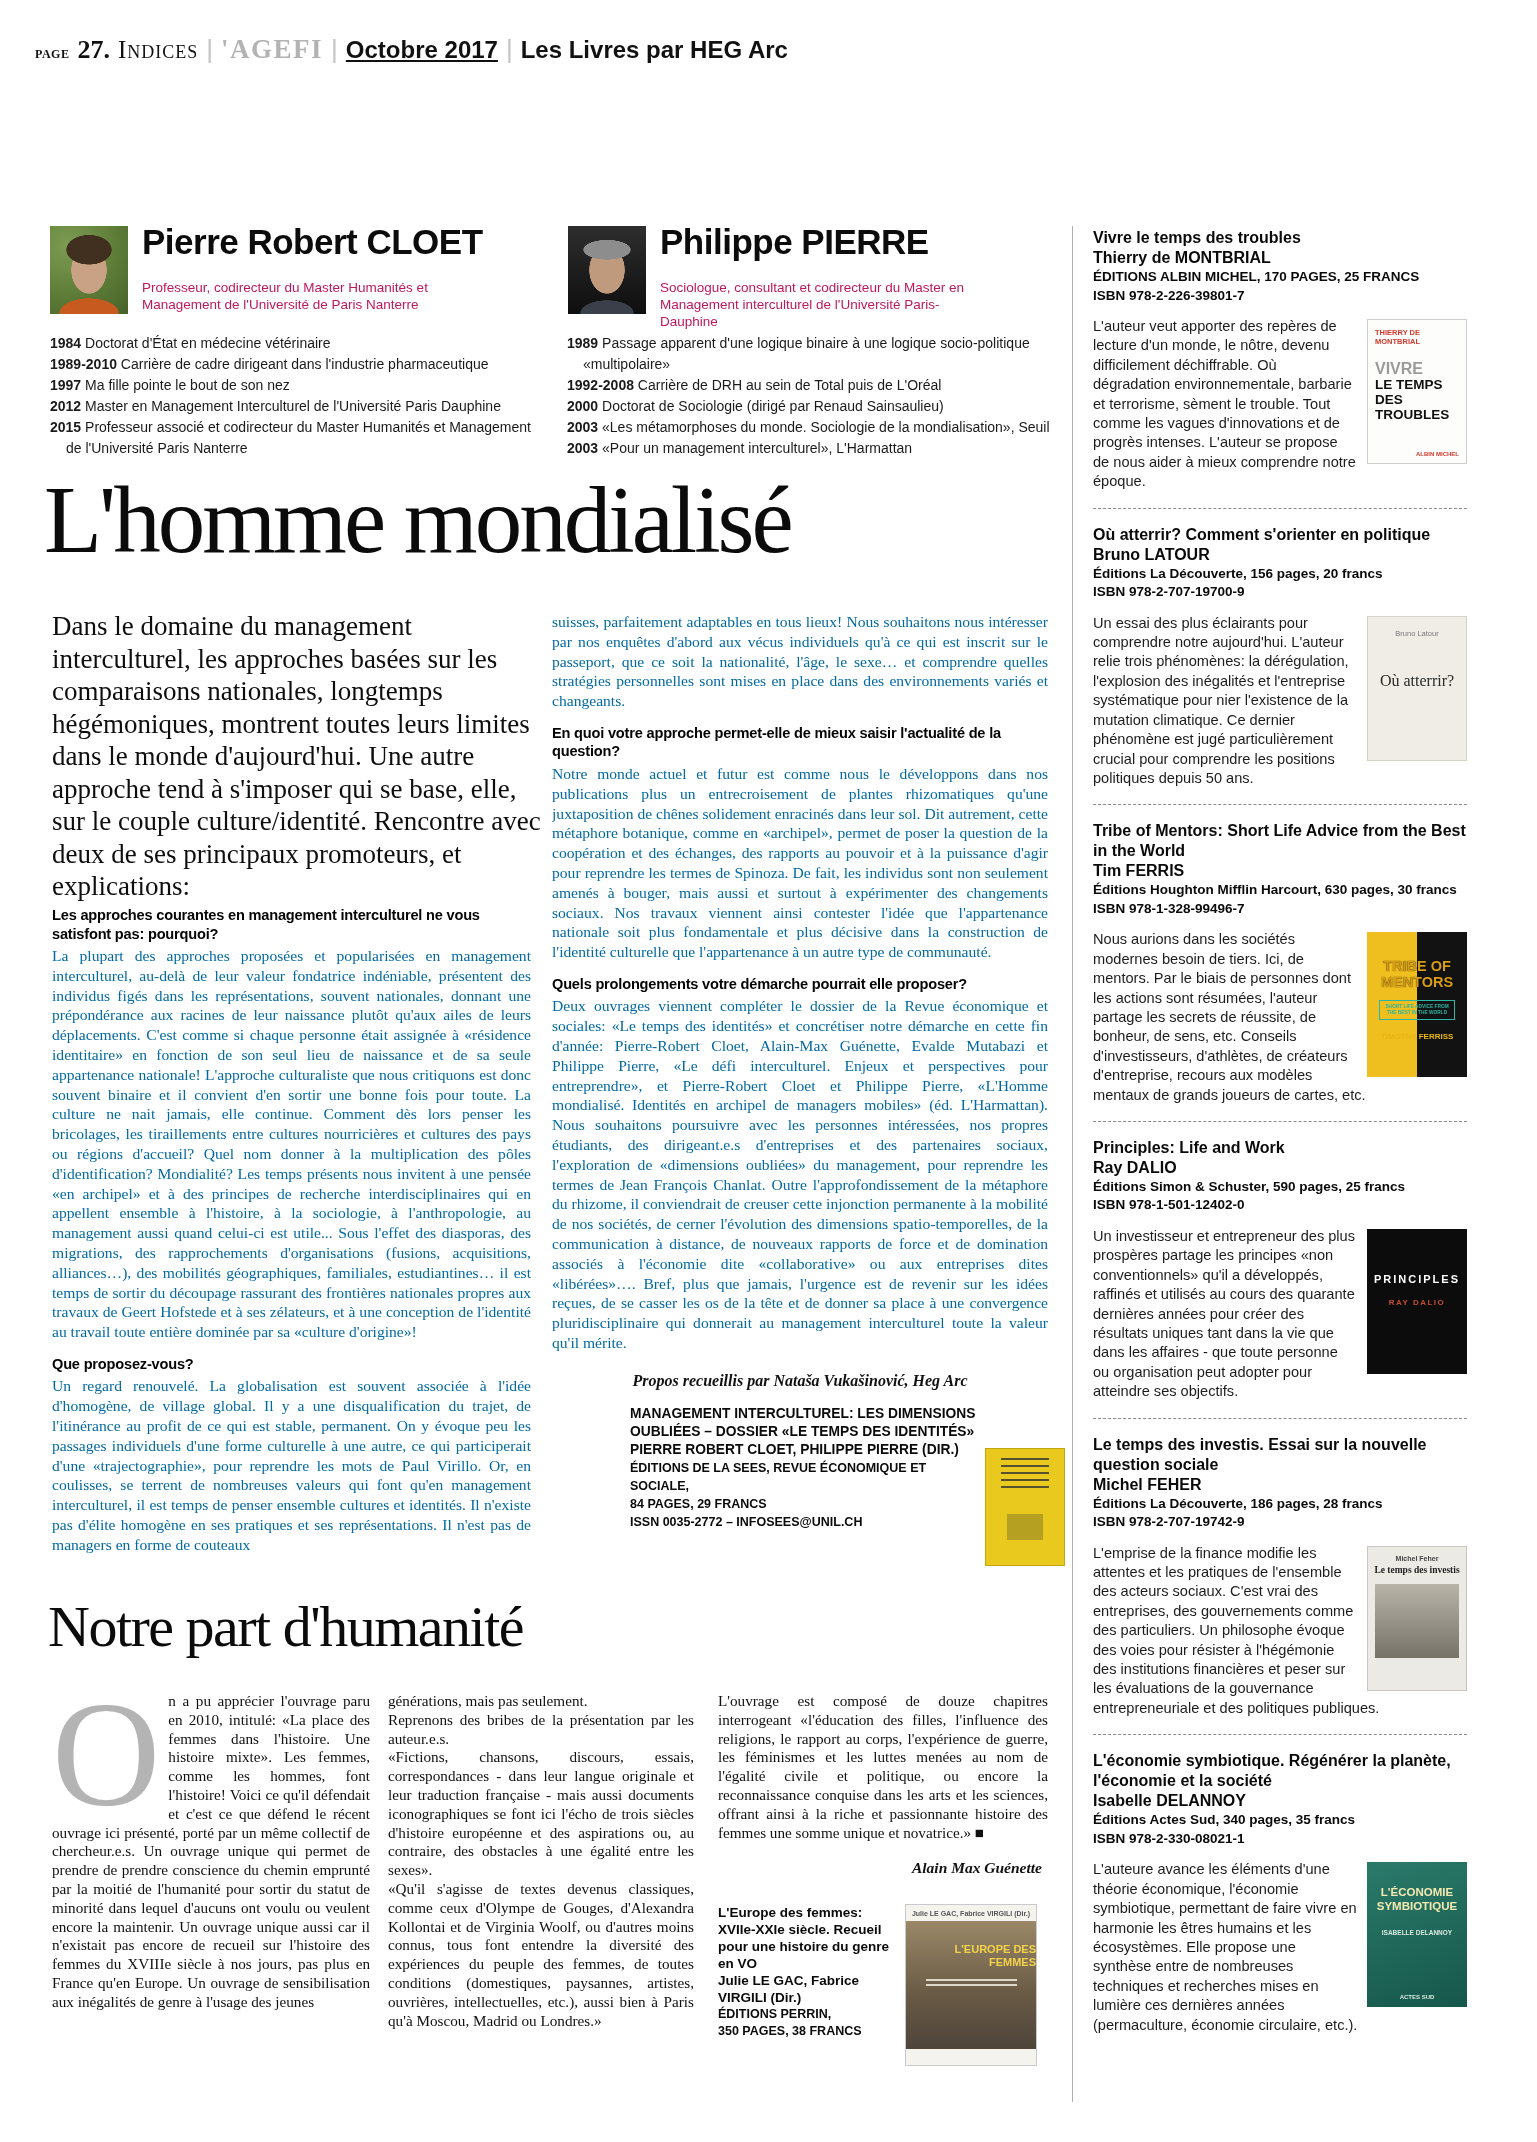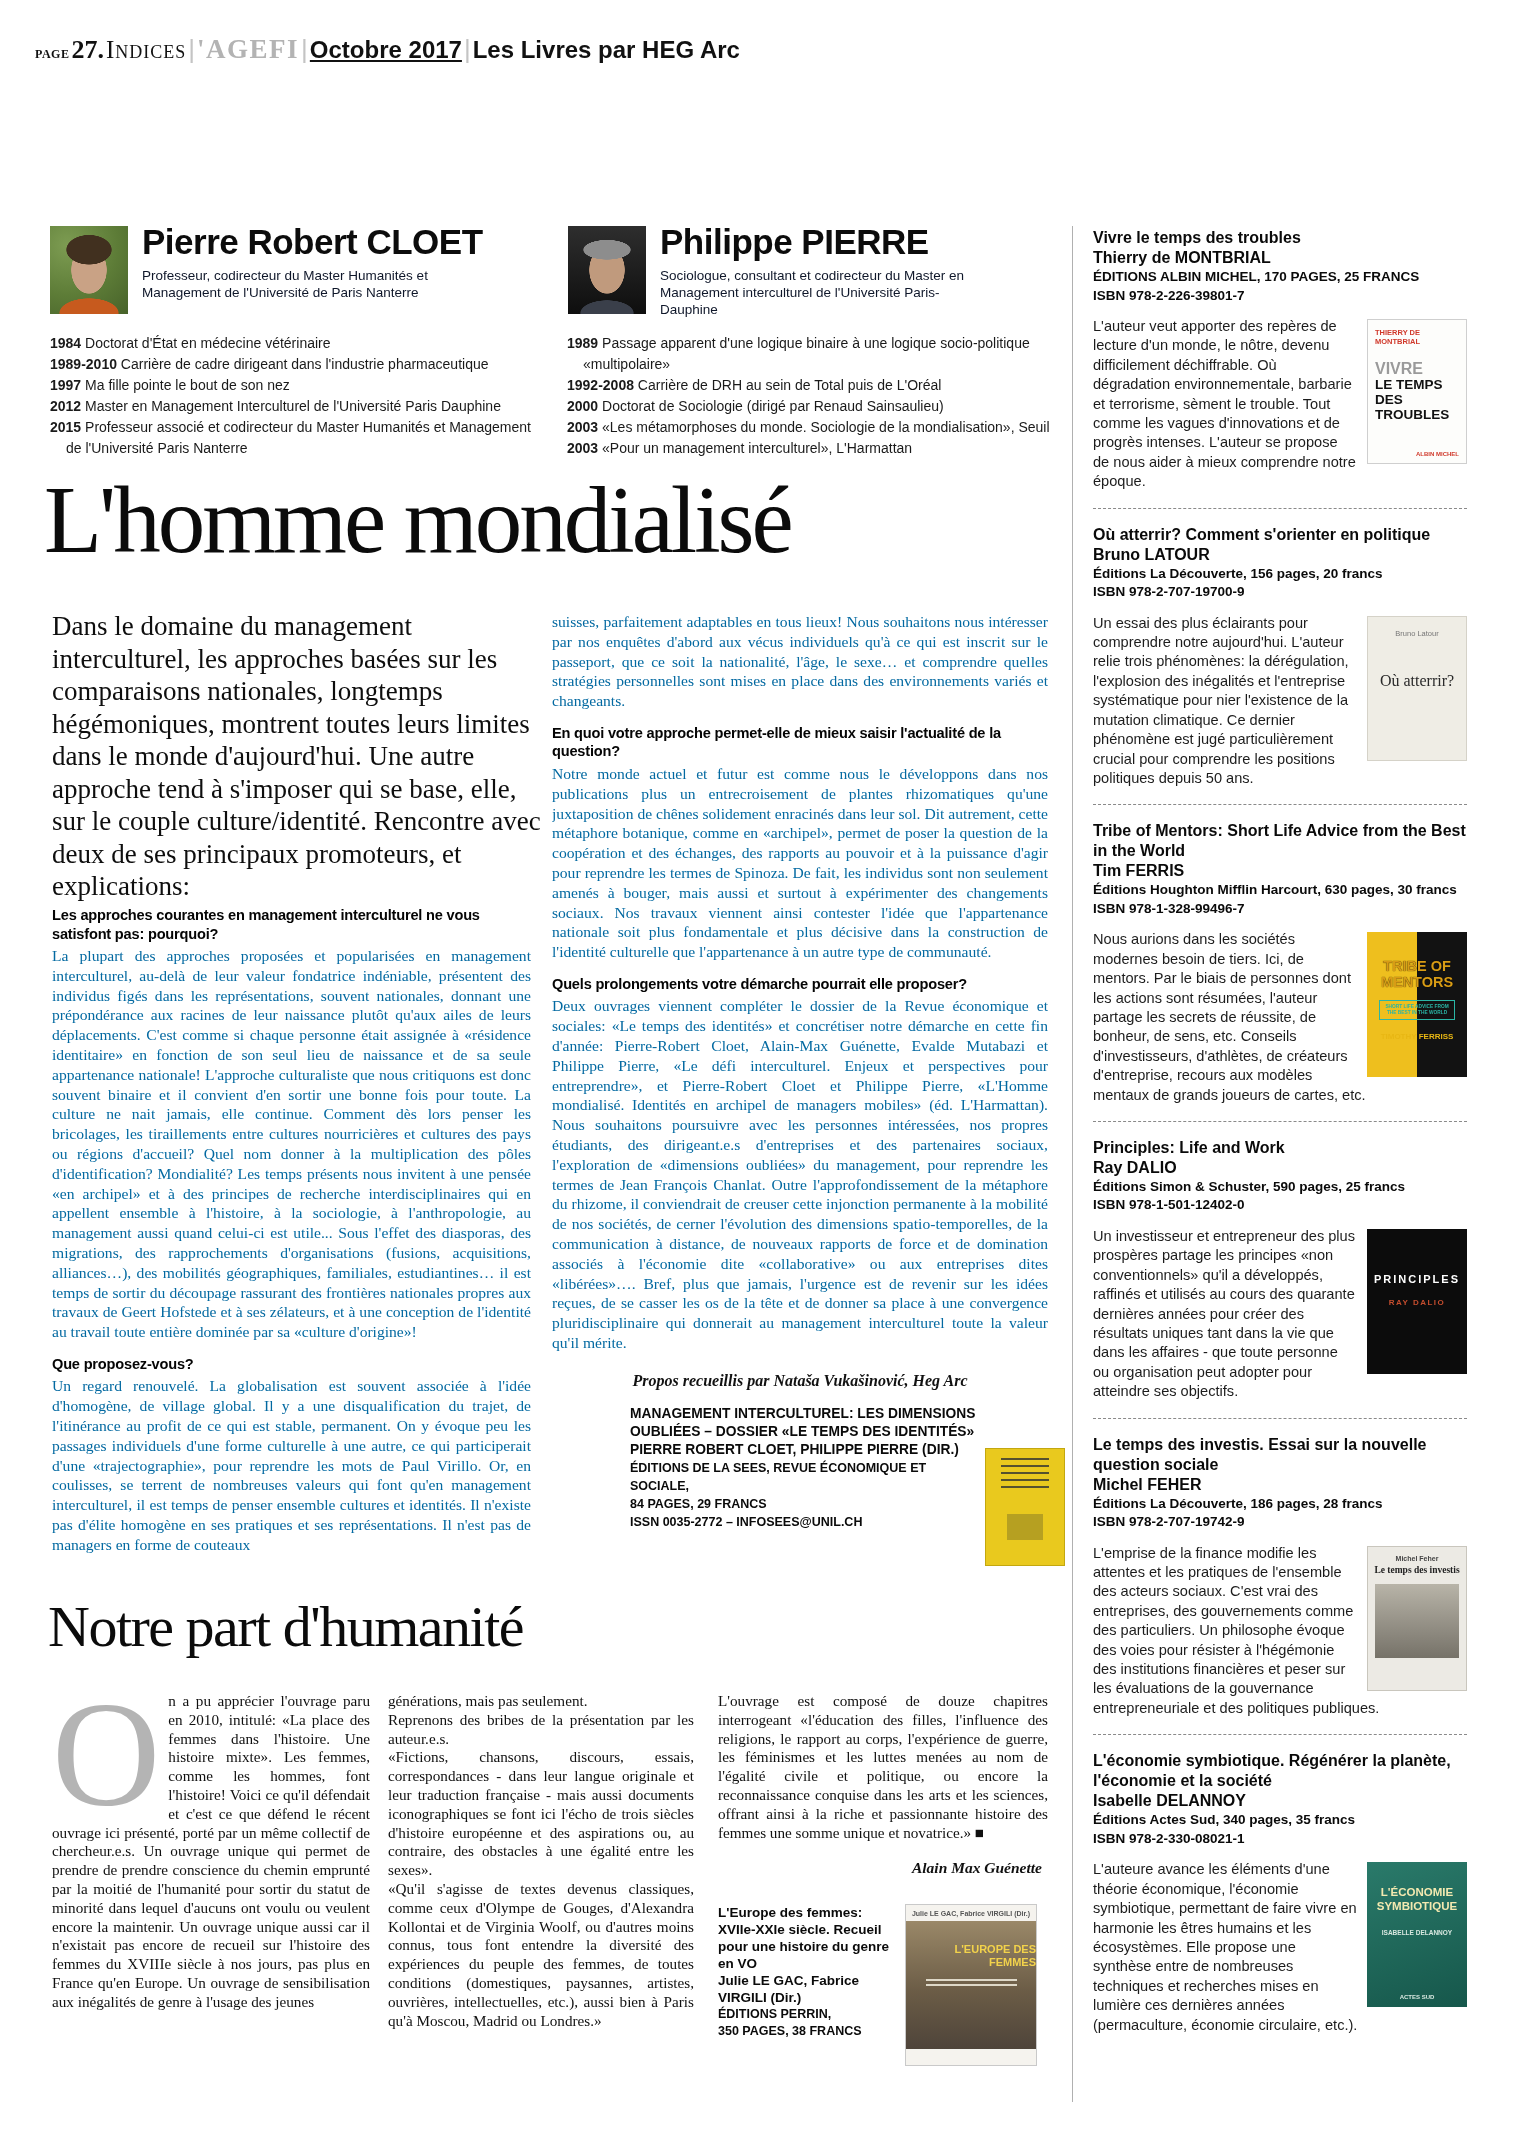--- a/index.html
+++ b/index.html
@@ -4,21 +4,21 @@
 <style>
   * { margin:0; padding:0; box-sizing:border-box; }
   html,body { background:#e9e9e9; }
   #page {
     position:relative; width:1537px; height:2142px; margin:0 auto;
     background:#ffffff; color:#111;
     font-family:"Liberation Sans", sans-serif;
     overflow:hidden;
   }
   
-  .hdr { position:absolute; left:35px; top:34px; display:flex; align-items:baseline; gap:2px; white-space:nowrap;text-align:center; }
+  .hdr { position:absolute; left:35px; top:34px; display:flex; align-items:baseline; gap:8px; white-space:nowrap;text-align:center; }
   .h-page   { font:700 12px "Liberation Serif", serif; letter-spacing:.5px; }
   .h-num    { font:700 26px "Liberation Serif", serif; }
   .h-sec    { font:400 25px "Liberation Serif", serif; font-variant:small-caps; letter-spacing:1px; }
   .h-bar    { color:#c4c4c4; font:300 26px "Liberation Sans", sans-serif; }
   .h-brand  { font:700 27px "Liberation Serif", serif; color:#b3b3b3; letter-spacing:1.5px; }
   .h-date   { font:700 24px "Liberation Sans", sans-serif;text-decoration:underline; }
   .h-rubric { font:700 24px "Liberation Sans", sans-serif; }
   
   .bio { position:absolute; top:222px; width:500px; }
   #bio1 { left:50px; } #bio2 { left:568px; }
@@ -27,21 +27,21 @@
       radial-gradient(ellipse 30px 15px at 50% 99%, #c75a1e 97%, transparent),
       radial-gradient(ellipse 23px 15px at 50% 27%, #41301f 97%, transparent),
       radial-gradient(ellipse 18px 24px at 50% 50%, #c9a285 97%, transparent),
       radial-gradient(circle at 22% 22%, #7d9c52, #5d7c37 55%, #47622a); }
   .ph2 { background:
       radial-gradient(ellipse 27px 13px at 50% 99%, #3a3f4a 97%, transparent),
       radial-gradient(ellipse 24px 10px at 50% 27%, #8d8d8d 97%, transparent),
       radial-gradient(ellipse 18px 24px at 50% 50%, #c09a7d 97%, transparent),
       linear-gradient(180deg,#2e2e2e,#0e0e0e); }
   .bname { margin-left:92px; font:700 35px/40px "Liberation Sans", sans-serif; letter-spacing:-0.5px; color:#0c0c0c; }
-  .brole { margin-left:92px; margin-top:5px; width:330px; font:13.5px/17px "Liberation Sans", sans-serif; color:#0f172a; }
+  .brole { margin-left:92px; margin-top:17px; width:330px; font:13.5px/17px "Liberation Sans", sans-serif; color:#be185d; }
   .tl-list { position:absolute; top:333px; width:490px; font:14px/21px "Liberation Sans", sans-serif; color:#1a1a1a; }
   #tl1 { left:50px; } #tl2 { left:567px; }
   .tl { padding-left:16px; text-indent:-16px; }
   .tl b { font-weight:700; }
   
   .title1 { position:absolute; left:44px; top:470px; font:400 95px/100px "Liberation Serif", serif; letter-spacing:-3px; color:#0b0b0b; }
   .lede { position:absolute; left:52px; top:610px; width:494px; font:27px/32.5px "Liberation Serif", serif; color:#0e0e0e; }
   .qa-left  { position:absolute; left:52px;  top:906px; width:479px; height:660px; overflow:hidden; }
   .qa-right { position:absolute; left:552px; top:612px; width:496px; height:952px; overflow:hidden; }
   .q { font:700 14.6px/18.5px "Liberation Sans", sans-serif; letter-spacing:-0.2px; margin:13px 0 3px; color:#050505; }

